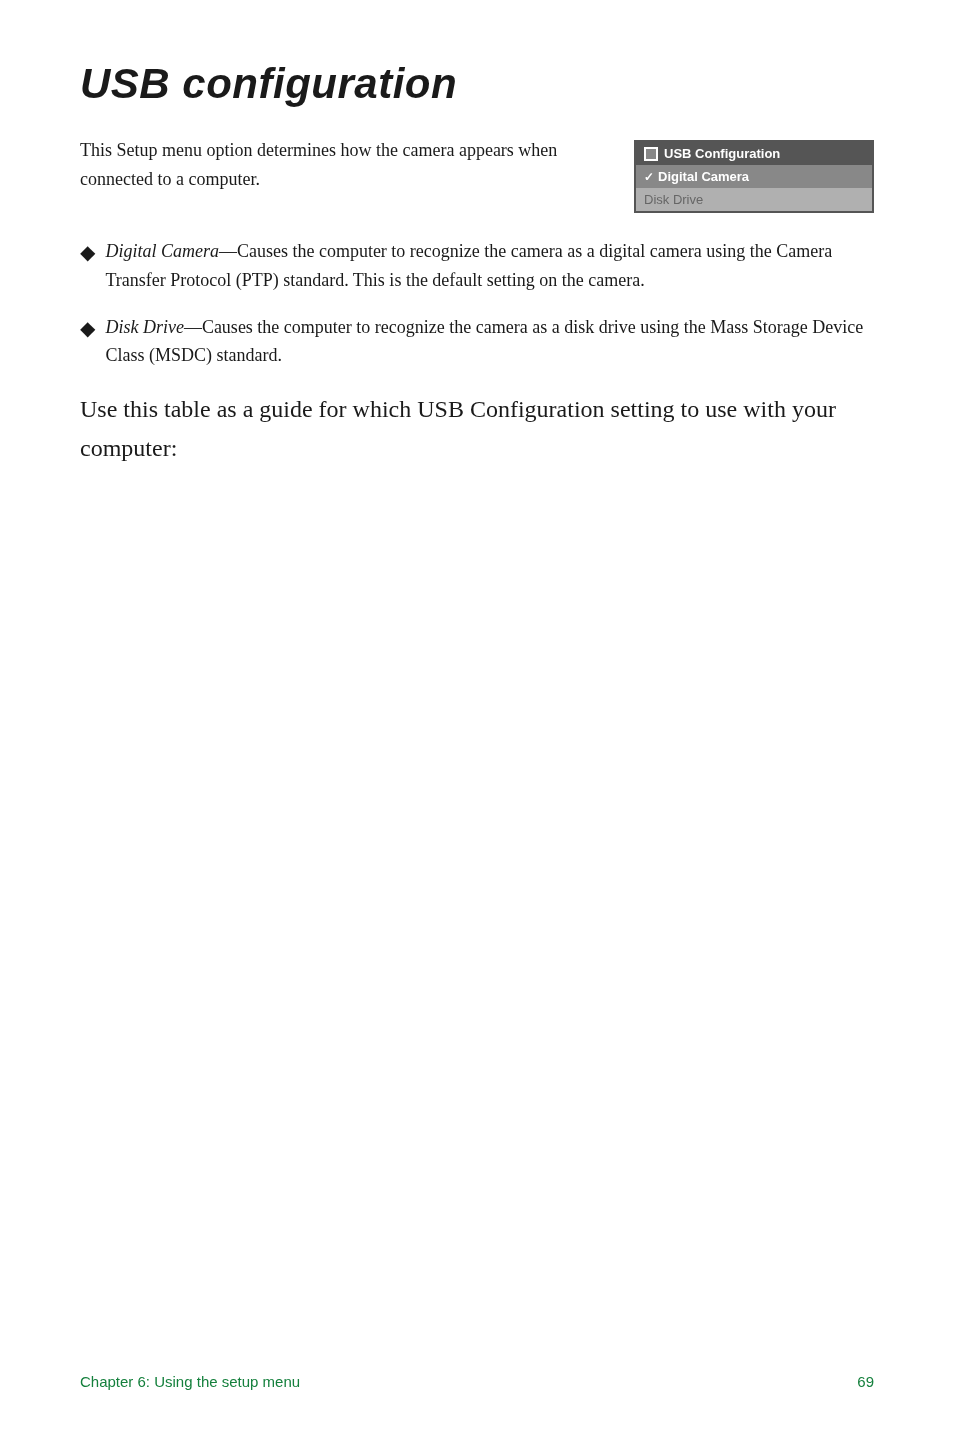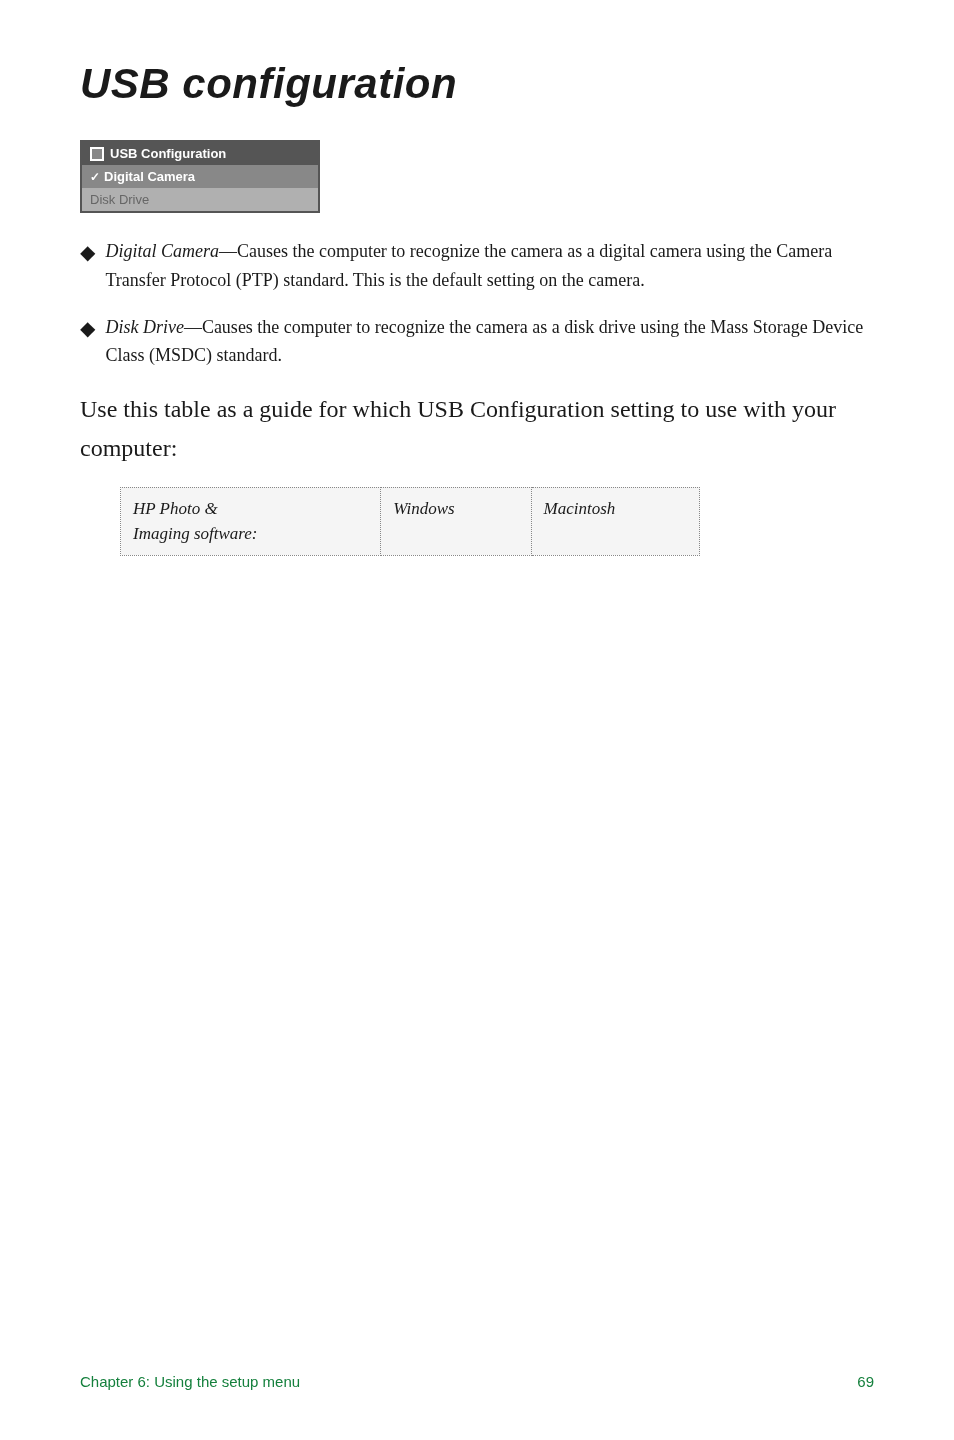--- a/index.html
+++ b/index.html
@@ -178,20 +178,21 @@
       color: #15803d;
       font-family: Arial, sans-serif;
     }
   </style>
 </head>
 <body>
 
 <h1 class="page-title">USB configuration</h1>
 
 <div class="intro-section">
+  <p class="intro-text">This Setup menu option determines how the camera appears when connected to a computer.</p>
 
   <div class="camera-ui">
     <div class="camera-menu">
       <div class="camera-menu-title">
         <span class="icon-sq"></span>
         <span>USB Configuration</span>
       </div>
       <div class="camera-menu-item selected">
         <span class="checkmark">✓</span>
         <span>Digital Camera</span>
@@ -215,24 +216,19 @@
     <span class="bullet-content">
       <em class="term">Disk Drive</em><span>—Causes the computer to recognize the camera as a disk drive using the Mass Storage Device Class (MSDC) standard.</span>
     </span>
   </li>
 </ul>
 
 <p class="guide-text">Use this table as a guide for which USB Configuration setting to use with your computer:</p>
 
 <table class="config-table">
   <tbody>
-      <tr>
-    <td>HP Photo &amp;<br>Imaging software:</td>
-    <td>Windows</td>
-    <td>Macintosh</td>
-  </tr>
 </tbody>
   </table>
 
 <div class="page-footer">
   <span>Chapter 6: Using the setup menu</span>
   <span>69</span>
 </div>
 
 </body></html>

